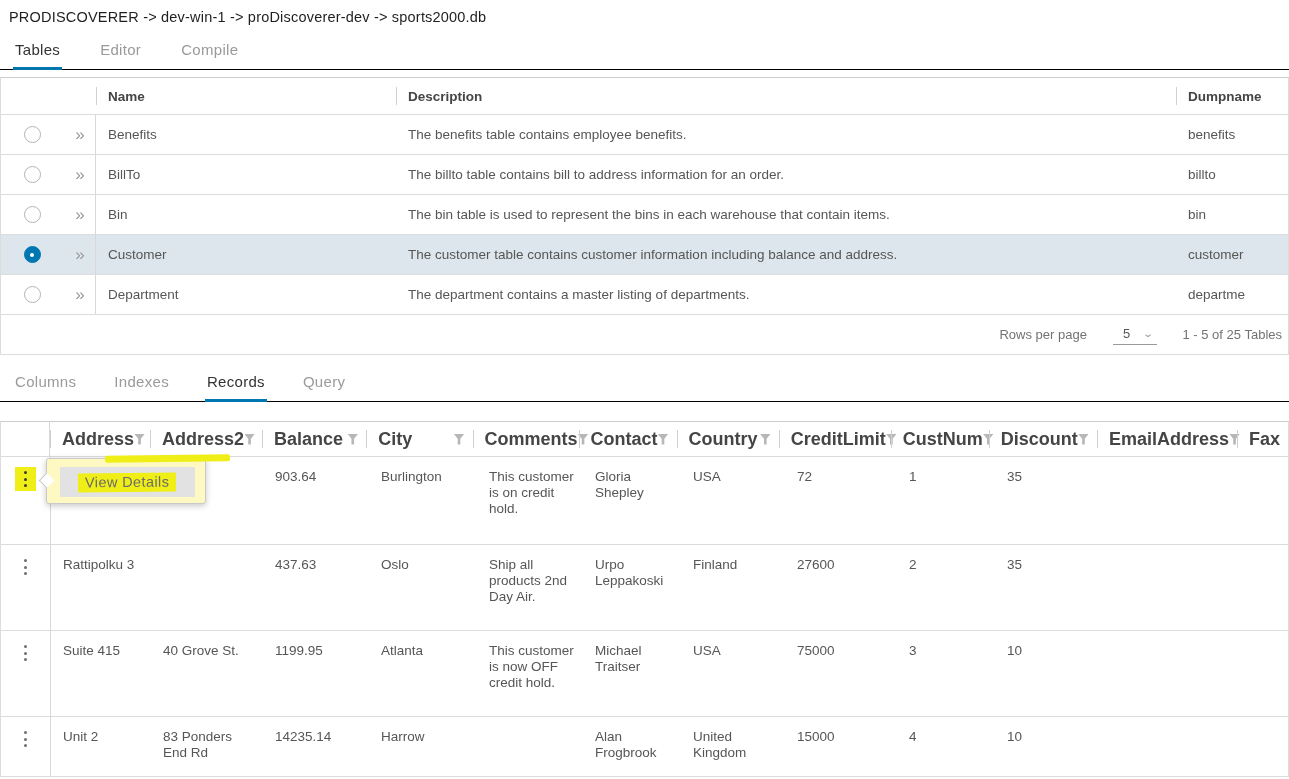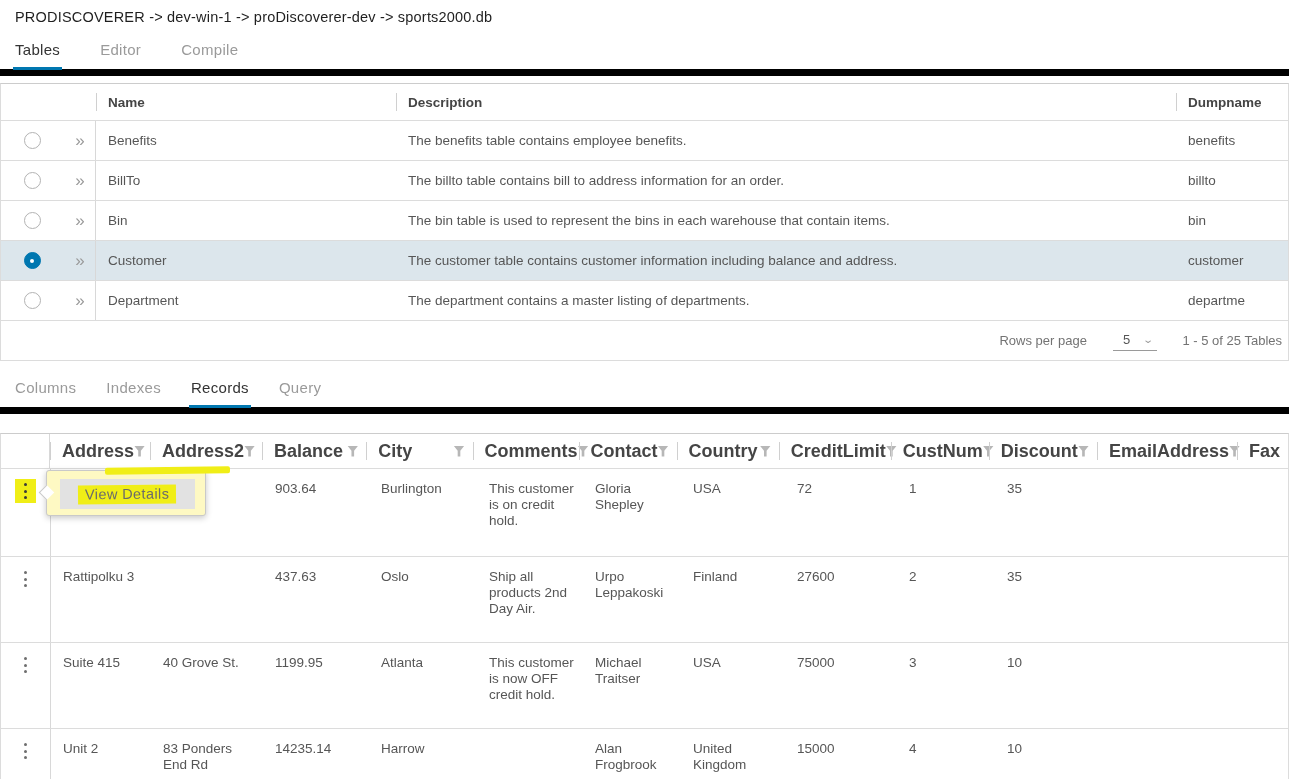--- a/index.html
+++ b/index.html
@@ -1,23 +1,23 @@
 <!DOCTYPE html>
 <html><head>
 <meta charset="utf-8">
 <style>
   * { box-sizing: border-box; margin: 0; padding: 0; }
   html,body { width:1289px; height:779px; overflow:hidden; background:#fff;
     font-family:"Liberation Sans", sans-serif; color:#565656; }
 
   
-  .breadcrumb { padding:9px 0 0 15px; font-size:14.5px; color:#1f1f1f; letter-spacing:.2px; }
-
-  
-  .tabbar { display:flex; gap:36px; padding:0 0 0 13px; border-bottom:7px solid #000000; margin-top:10px; }
+  .breadcrumb { padding:9px 0 0 9px; font-size:14.5px; color:#1f1f1f; letter-spacing:.2px; }
+
+  
+  .tabbar { display:flex; gap:36px; padding:0 0 0 13px; border-bottom:1px solid #000000; margin-top:10px; }
   .tab { font-size:15px; color:#9a9a9a; padding:6px 2px 9px 2px; cursor:pointer; letter-spacing:.3px; }
   .tab.active { color:#333; border-bottom:3px solid #0077b0; margin-bottom:-1px; }
 
   
   .grid { border:1px solid #dcdcdc; border-top:1px solid #ccc; margin-top:7px; }
   .grow { display:flex; border-bottom:1px solid #dcdcdc; position:relative; }
   .cell { position:relative; }
 
   
   .tg-head { height:37px; }
@@ -153,21 +153,21 @@
   <div class="tg-foot">
     <span>Rows per page</span>
     <span class="pp-select">
       <span>5</span>
       <span class="pp-caret">⌄</span>
     </span>
     <span>1 - 5 of 25 Tables</span>
   </div>
 </div>
 
-<div class="tabbar" style="margin-top:12px; gap:26px;">
+<div class="tabbar" style="margin-top:12px; gap:34px;">
   <div class="tab">Columns</div>
   <div class="tab">Indexes</div>
   <div class="tab active">Records</div>
   <div class="tab">Query</div>
 </div>
 
 <div class="grid rg">
   <div class="grow rg-head">
     <div class="cell rc0" style="padding:0 !important"></div>
     <div class="cell rc1">

